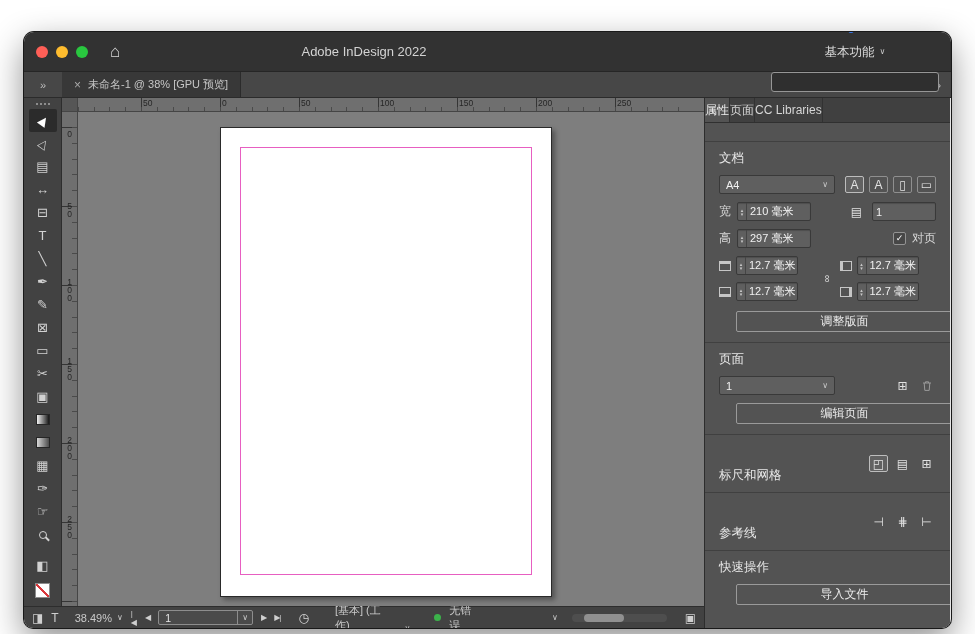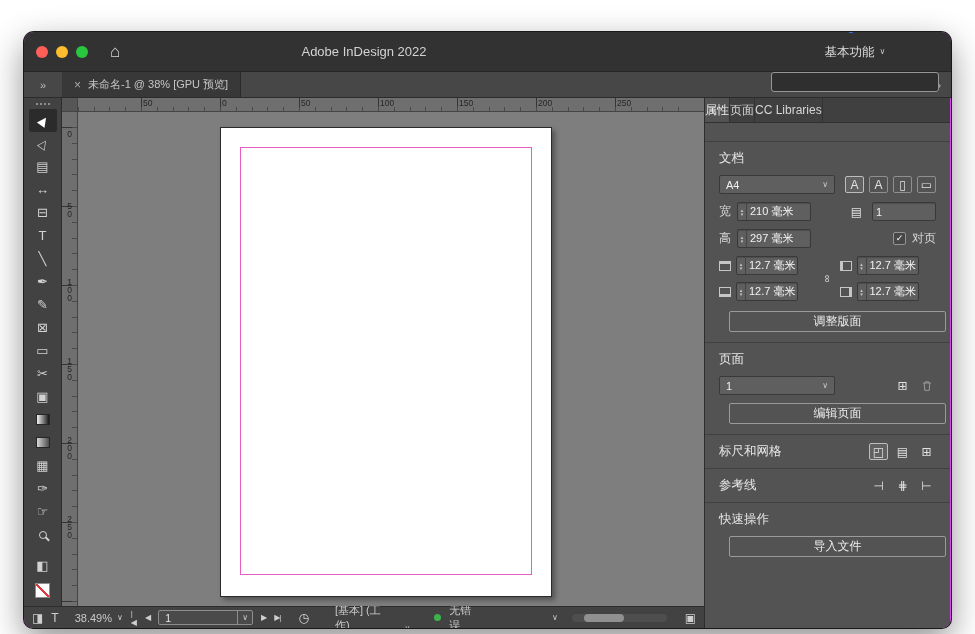--- a/index.html
+++ b/index.html
@@ -1,19 +1,19 @@
 <!DOCTYPE html>
 <html><head>
 <meta charset="utf-8">
 <style>
   html,body{margin:0;padding:0;width:975px;height:634px;overflow:hidden;background:#ffffff;
     font-family:"Liberation Sans","DejaVu Sans",sans-serif;}
   *{box-sizing:border-box;}
 
-  .window{position:absolute;left:24px;top:32px;width:927px;height:596px;background:#d946ef;
+  .window{position:absolute;left:24px;top:32px;width:927px;height:596px;background:#e5e5e5;
     border-radius:10px 10px 9px 9px;overflow:hidden;display:flex;flex-direction:column;
     box-shadow:0 0 0 1px #191919,0 12px 34px rgba(0,0,0,.45);}
 
   
   .titlebar{height:40px;background:#323232;border-bottom:1px solid #262626;display:flex;align-items:center;
     padding:0 12px;position:relative;flex:0 0 auto;}
   .tl{width:12px;height:12px;border-radius:50%;margin-right:8px;flex:0 0 auto;}
   .tl.red{background:#ff5f57;}.tl.yellow{background:#febc2e;}.tl.green{background:#29c73f;}
   .home{margin-left:14px;color:#d9d9d9;font-size:17px;line-height:1;cursor:default;}
   .home::before{content:"⌂";}
@@ -136,23 +136,23 @@
   .checkmark{color:#ffffff;font-size:9px;line-height:1;}
   .margin-grid{display:grid;grid-template-columns:auto 20px auto;column-gap:2px;row-gap:7px;
     align-items:center;margin-bottom:10px;}
   .mrow{display:flex;align-items:center;gap:5px;}
   .micon{width:12px;height:10px;border:1px solid #c6c6c6;flex:0 0 auto;}
   .micon.t{border-top-width:3px;}.micon.b{border-bottom-width:3px;}
   .micon.in{border-left-width:3px;}.micon.out{border-right-width:3px;}
   .chain{display:inline-block;grid-column:2;grid-row:1/span 2;text-align:center;color:#dedede;}
   .chain::before{content:"∞";display:inline-block;transform:rotate(90deg);font-size:11px;}
   .pbtn{display:block;width:100%;height:21px;background:transparent;border:1px solid #9a9a9a;border-radius:2px;
-    color:#ececec;font-size:12px;font-family:inherit;margin:2px 10px 10px;}
+    color:#ececec;font-size:12px;font-family:inherit;margin:2px 17px 10px;}
   .trash svg{display:block;}
-  .pheadrow{color:#e8e8e8;}
+  .pheadrow{color:#e8e8e8;margin-top:24px;}
 </style>
 </head>
 <body>
 
 <div class="window">
 
   <div class="titlebar">
     <span class="tl red"></span>
     <span class="tl yellow"></span>
     <span class="tl green"></span>

